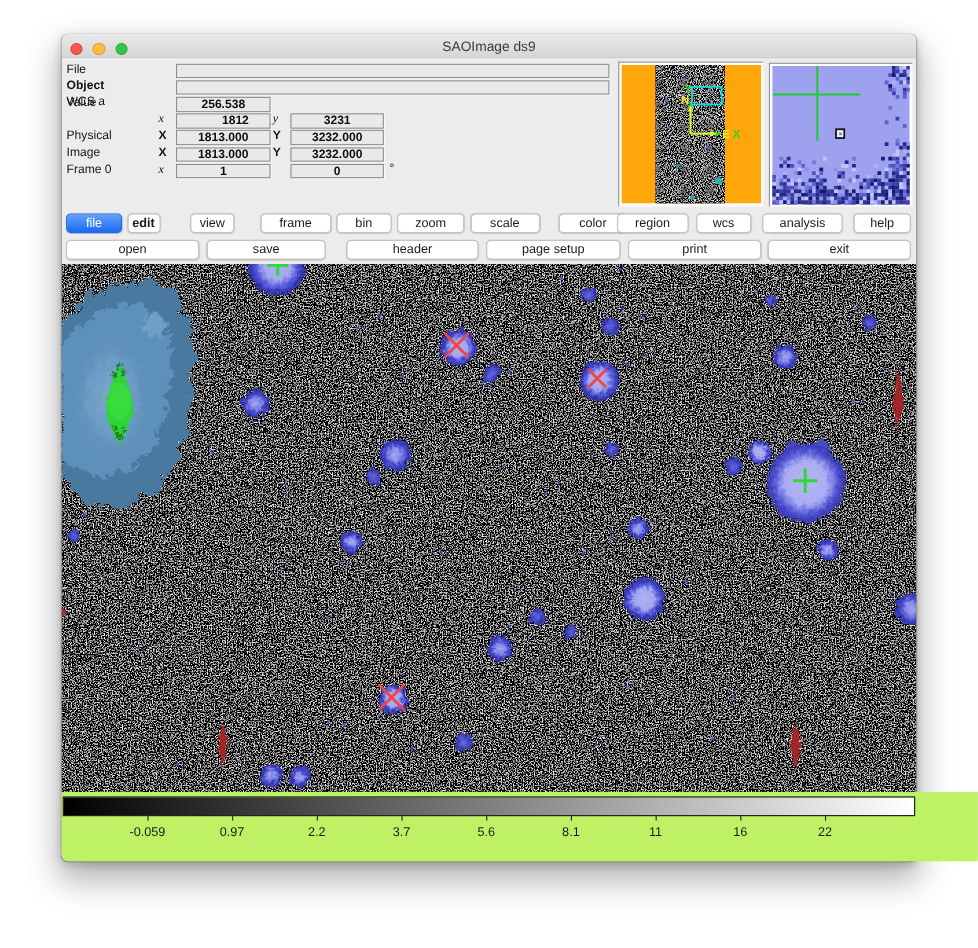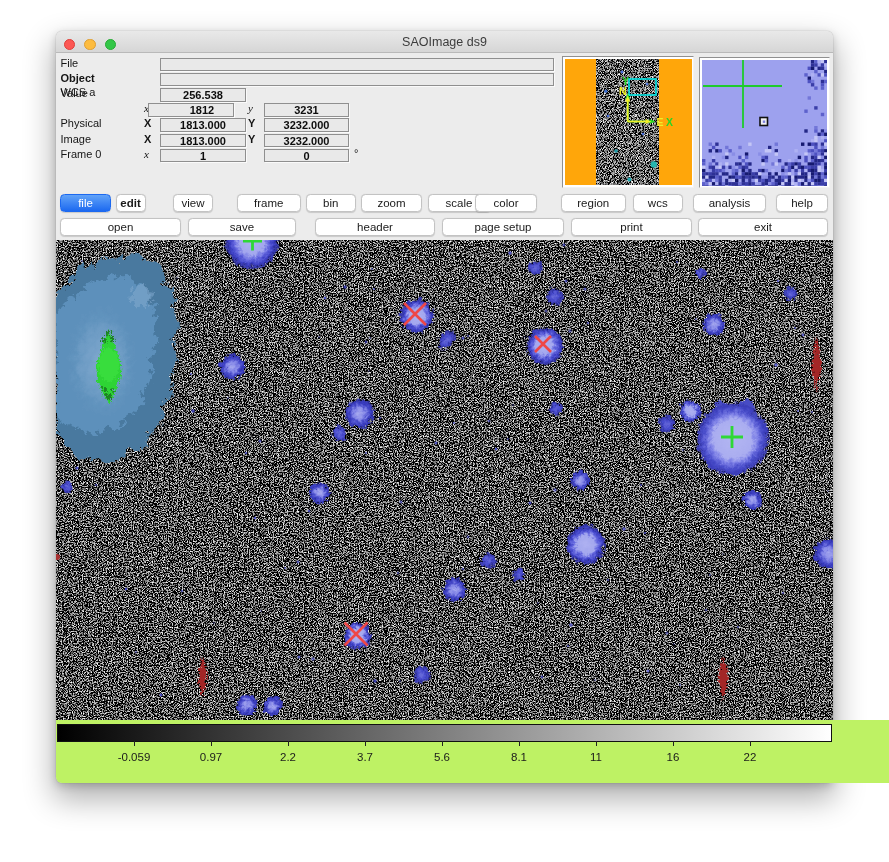--- a/index.html
+++ b/index.html
@@ -53,21 +53,21 @@
   </div>
   <div id="info">
         <div class="ilab" style="top:3.5px;">File</div>
         <div class="fld" style="left:104px;top:4.5px;width:394px;"></div>
         <div class="ilab" style="top:18.5px;font-weight:bold;">Object</div>
         <div class="fld" style="left:104px;top:19.5px;width:394px;"></div>
         <div class="ilab" style="top:34.0px;">Value</div>
         <div class="fld" style="left:104px;top:35.0px;width:86px;">256.538</div>
         <div class="ilab" style="top:33px;">WCS a</div>
         <div class="subi" style="top:49.0px;">x</div>
-        <div class="fld" style="left:92px;top:50.0px;width:86px;padding-left:22px;">1812</div>
+        <div class="fld" style="left:104px;top:50.0px;width:86px;padding-left:22px;">1812</div>
         <div class="subi2" style="top:49.0px;">y</div>
         <div class="fld" style="left:208px;top:50.0px;width:85px;">3231</div>
         <div class="ilab" style="top:64.0px;">Physical</div>
         <div class="subb" style="top:64.0px;">X</div>
         <div class="fld" style="left:104px;top:65.0px;width:86px;">1813.000</div>
         <div class="subb2" style="top:64.0px;">Y</div>
         <div class="fld" style="left:208px;top:65.0px;width:85px;">3232.000</div>
         <div class="ilab" style="top:79.5px;">Image</div>
         <div class="subb" style="top:79.5px;">X</div>
         <div class="fld" style="left:104px;top:80.5px;width:86px;">1813.000</div>
@@ -549,21 +549,21 @@
 <rect x="58" y="57.5" width="7.5" height="8" fill="#f0f0f4" stroke="#111" stroke-width="1.6"></rect>
 <rect x="60.8" y="60.5" width="2.4" height="2.4" fill="#7d81dd"></rect>
 </svg></div>
   <div class="tb active" style="left:4px;top:163px;width:51px;">file</div>
       <div class="tb" style="left:59.5px;top:163px;width:30px;font-weight:bold;">edit</div>
       <div class="tb" style="left:117px;top:163px;width:40px;">view</div>
       <div class="tb" style="left:180.5px;top:163px;width:64.5px;">frame</div>
       <div class="tb" style="left:249.5px;top:163px;width:50.5px;">bin</div>
       <div class="tb" style="left:305px;top:163px;width:61px;">zoom</div>
       <div class="tb" style="left:371.5px;top:163px;width:63.0px;">scale</div>
-      <div class="tb" style="left:419px;top:163px;width:62.0px;">color</div>
+      <div class="tb" style="left:452px;top:163px;width:62.0px;">color</div>
       <div class="tb" style="left:505px;top:163px;width:64.5px;">region</div>
       <div class="tb" style="left:576.5px;top:163px;width:50.5px;">wcs</div>
       <div class="tb" style="left:637px;top:163px;width:73px;">analysis</div>
       <div class="tb" style="left:720px;top:163px;width:52px;">help</div>
       <div class="tb" style="left:4px;top:186.5px;width:121px;">open</div>
       <div class="tb" style="left:132px;top:186.5px;width:108px;">save</div>
       <div class="tb" style="left:259px;top:186.5px;width:120px;">header</div>
       <div class="tb" style="left:386px;top:186.5px;width:122px;">page setup</div>
       <div class="tb" style="left:515px;top:186.5px;width:121px;">print</div>
       <div class="tb" style="left:642px;top:186.5px;width:130px;">exit</div>

